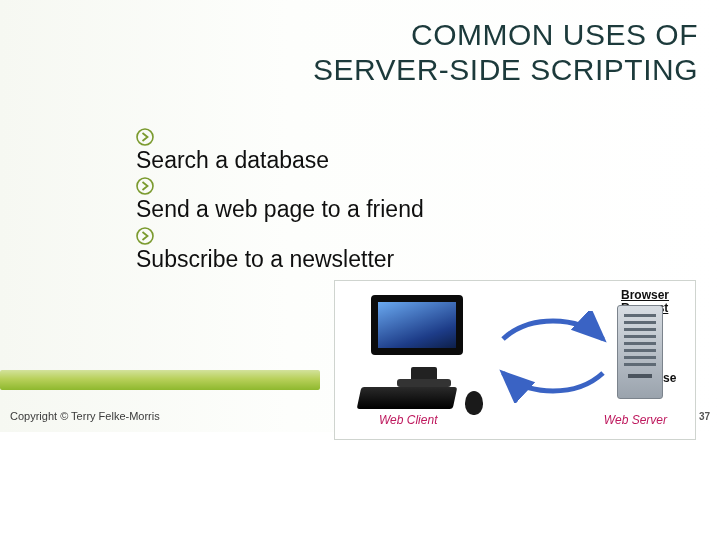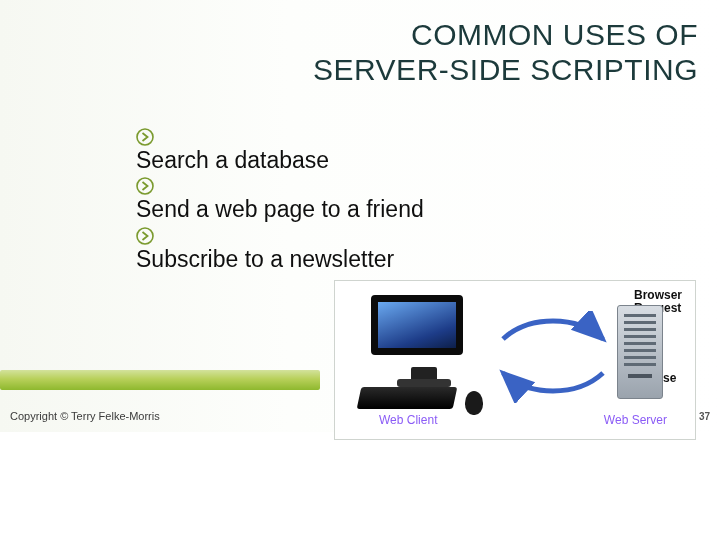--- a/index.html
+++ b/index.html
@@ -101,22 +101,23 @@
     position: absolute;
     left: 112px; top: 96px;
     width: 18px; height: 24px;
     background: #1a1a1a;
     border-radius: 50% 50% 45% 45%;
   }
   .client-label, .server-label {
     position: absolute;
     font-family: Verdana, Arial, sans-serif;
     font-size: 12px;
-    color: #8b5cf6;
+    color: #be185d;
     white-space: nowrap;
+    font-style: italic;
   }
   .client-label { left: 44px; top: 132px; }
   .server-label { right: 28px; top: 132px; }
   .server {
     position: absolute;
     right: 28px;
     top: 24px;
     width: 54px;
     height: 100px;
   }
@@ -146,21 +147,21 @@
     width: 108px; height: 92px;
   }
   .arrow-label {
     position: absolute;
     font-family: Verdana, Arial, sans-serif;
     font-weight: 700;
     font-size: 12px;
     color: #101010;
     line-height: 1.05;
   }
-  .lbl-req { left: 135px; top: -22px; }
+  .lbl-req { left: 122px; top: -22px; text-decoration: underline; }
   .lbl-res { left: 120px; top: 48px; }
   .copyright {
     position: absolute;
     left: 10px;
     bottom: 10px;
     font-size: 11px;
     color: #3a3a3a;
   }
   .pagenum {
     position: absolute;

